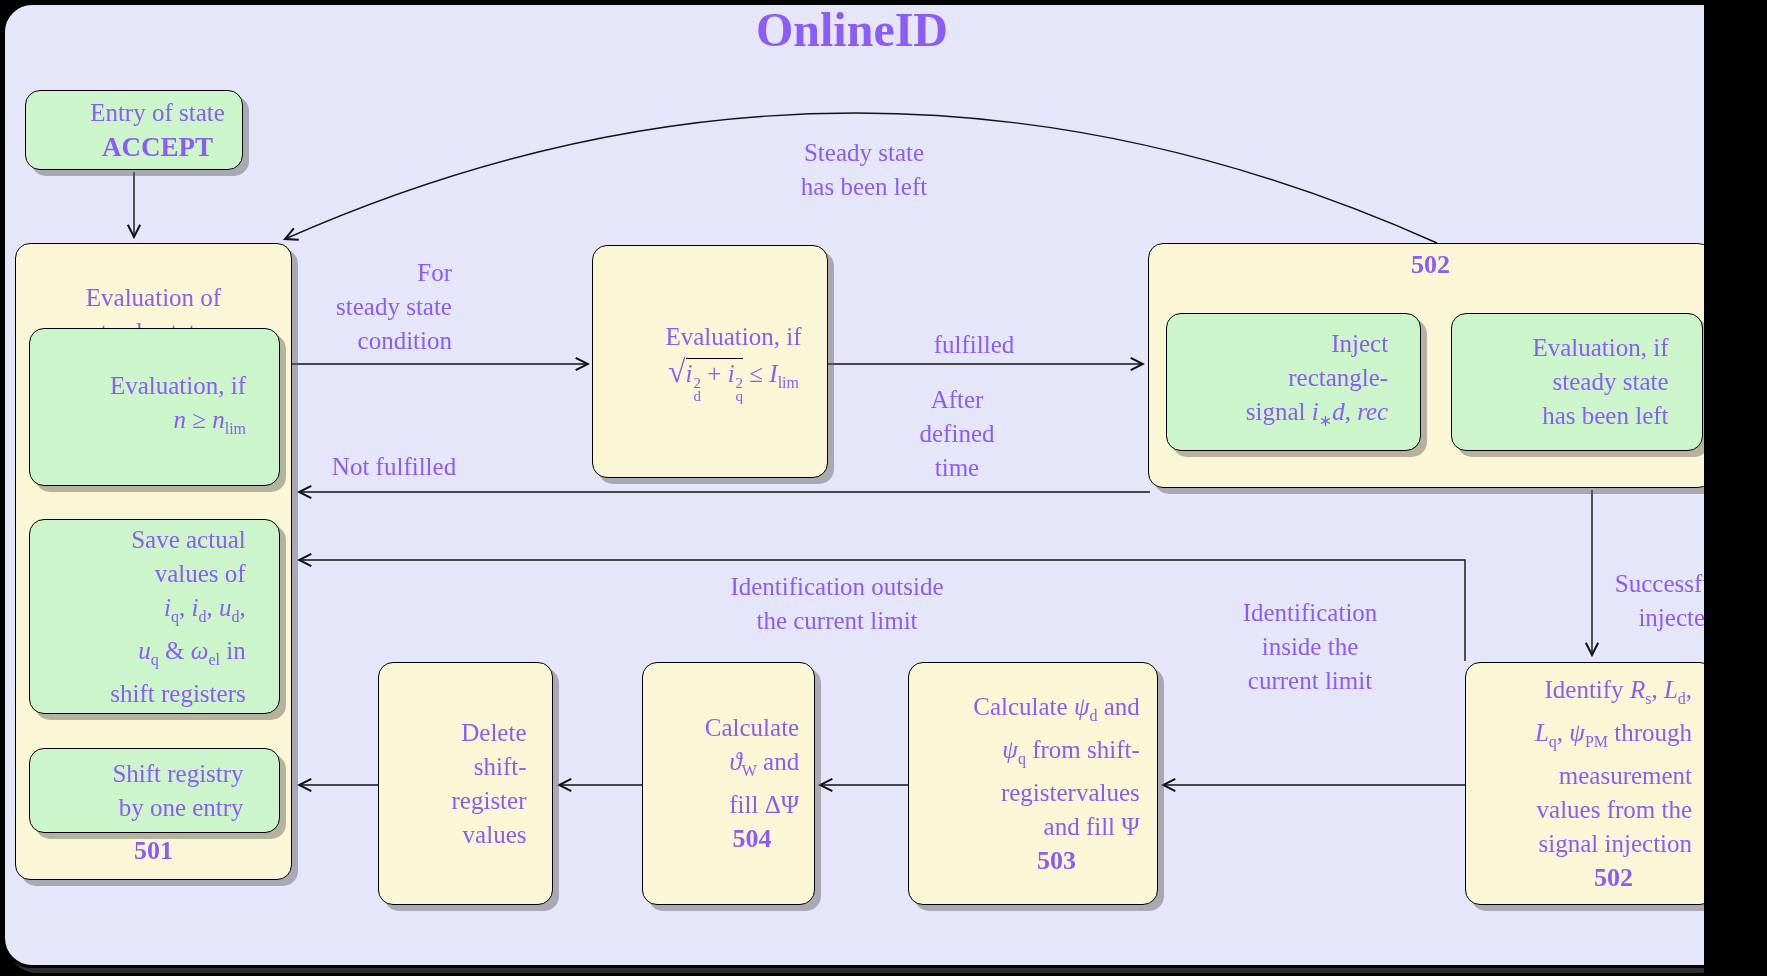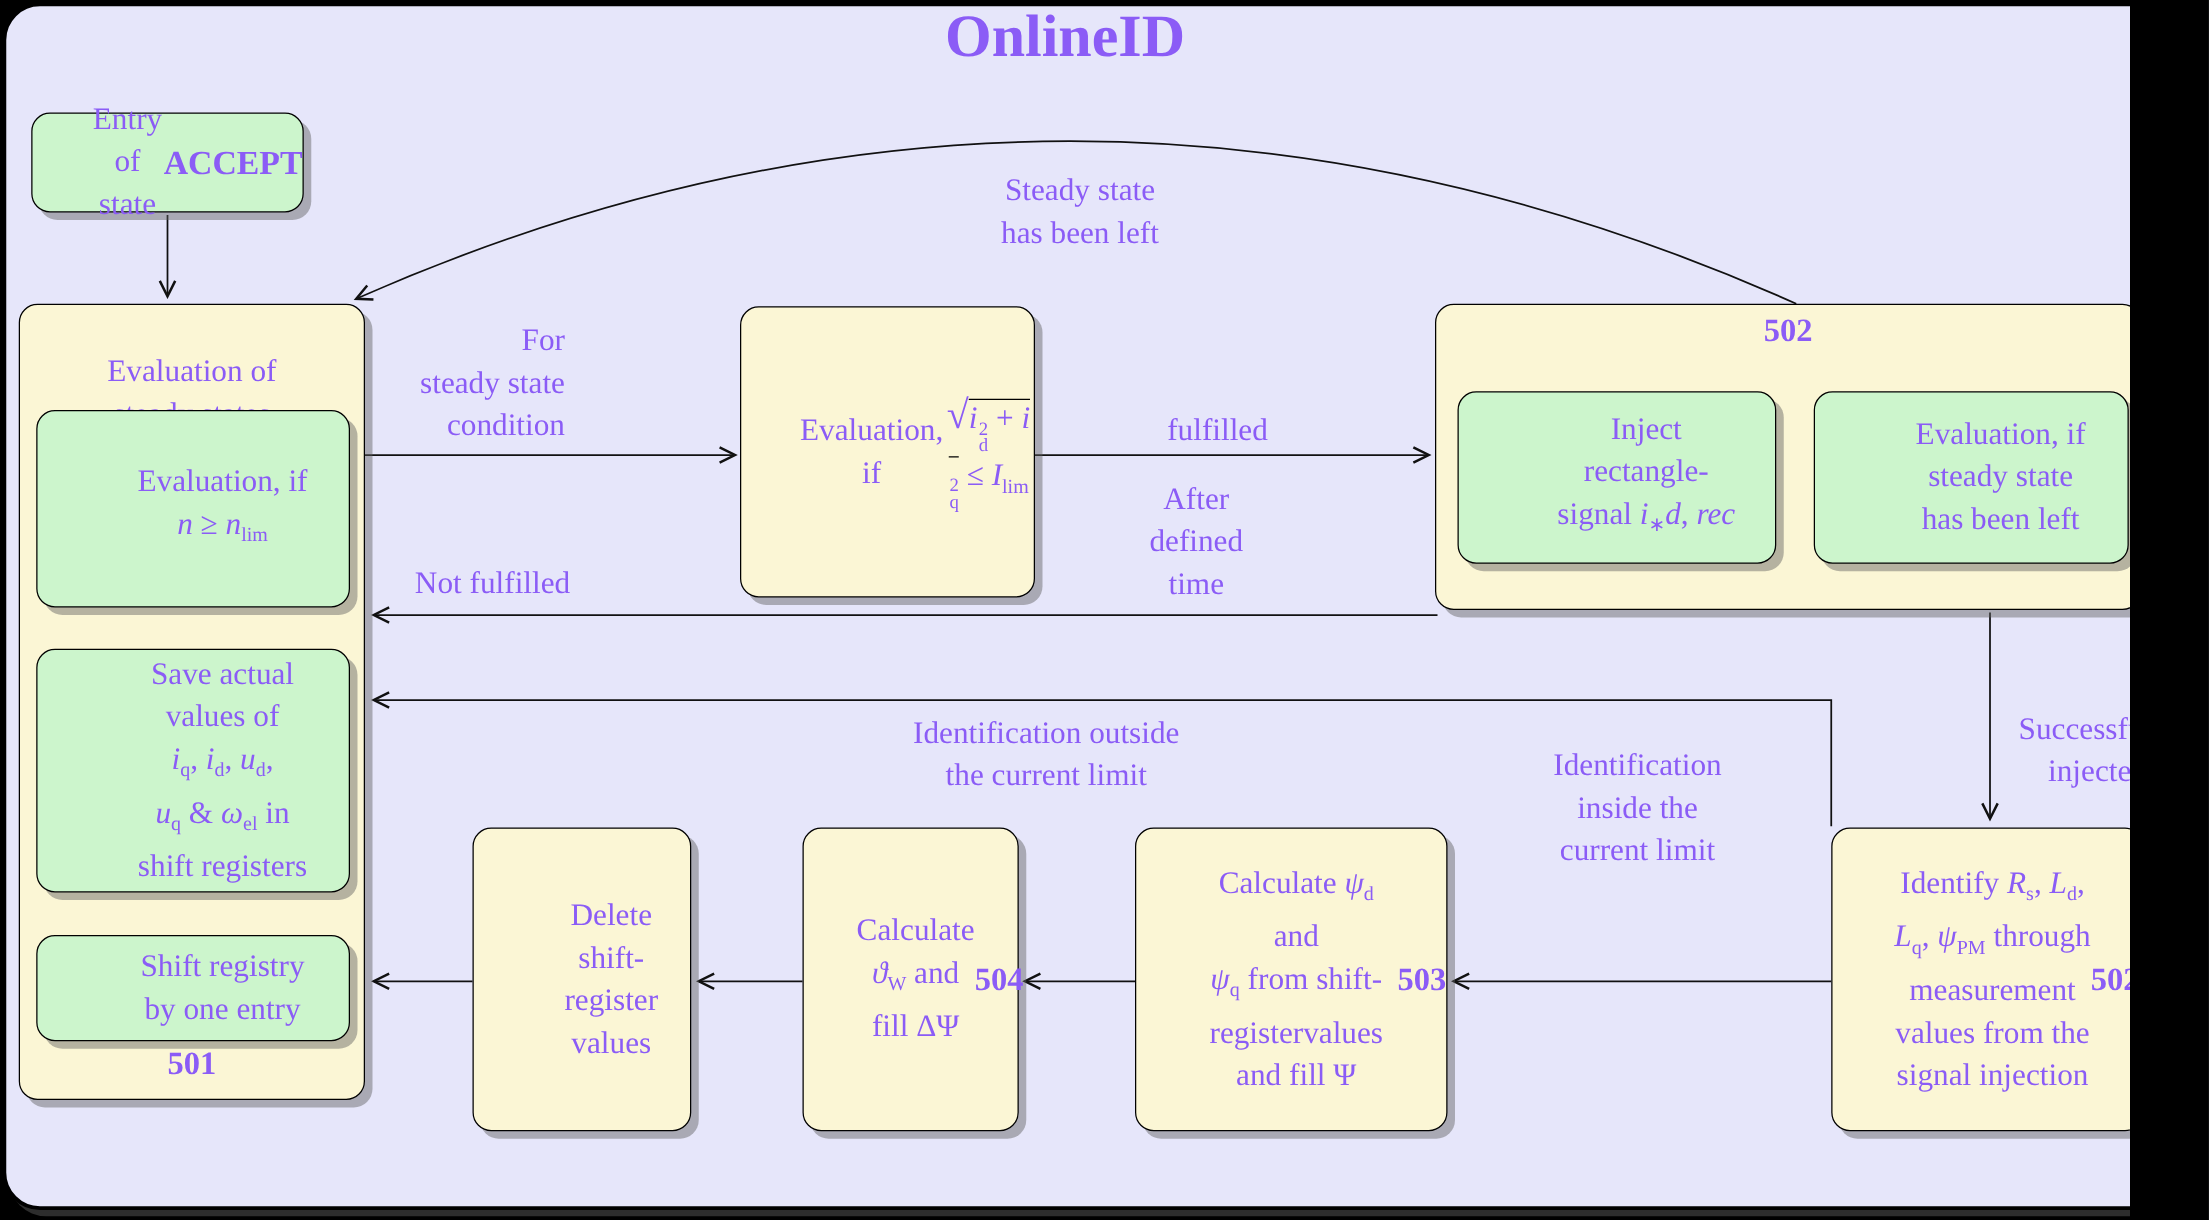--- a/index.html
+++ b/index.html
@@ -10,22 +10,22 @@
   .frame{position:absolute;left:2px;top:2px;width:1758px;height:966px;background:var(--background);
          border:3px solid var(--border);border-radius:30px;box-sizing:border-box;
          box-shadow:5px 5px 0 rgba(90,90,90,0.5);}
   .title{position:absolute;top:2px;left:50%;transform:translateX(-50%);
          font-size:48px;font-weight:bold;white-space:nowrap;}
   .edges{position:absolute;left:0;top:0;}
   .node,.container{position:absolute;border:1.6px solid var(--border);border-radius:15px;
          box-shadow:6px 6px 0 rgba(95,95,95,0.45);box-sizing:border-box;}
   .yellow{background:var(--box-yellow);}
   .green{background:var(--box-green);}
-  .node{display:flex;flex-direction:row;align-items:center;justify-content:center;
-        text-align:center;font-size:25px;line-height:34px;padding-left:47px;}
+  .node{display:flex;flex-direction:column;align-items:center;justify-content:center;
+        text-align:right;font-size:25px;line-height:34px;padding-left:47px;}
   .ctitle{position:absolute;left:0;width:100%;text-align:center;font-size:25px;line-height:34px;margin-top:28px;}
   .num{font-weight:bold;font-size:26px;}
   .cnum{position:absolute;left:0;width:100%;text-align:center;font-weight:bold;font-size:26px;}
   .lbl{position:absolute;transform:translateX(-50%);text-align:center;
        font-size:25px;line-height:34px;white-space:nowrap;}
   sub,sup{font-size:16px;}
   .stk{display:inline-flex;flex-direction:column;align-items:center;font-size:15px;
        line-height:13px;vertical-align:-0.35em;margin-left:1px;}
   .sq{font-size:32px;font-style:normal;}
   .rad{border-top:1.8px solid #000;padding-top:1px;}

